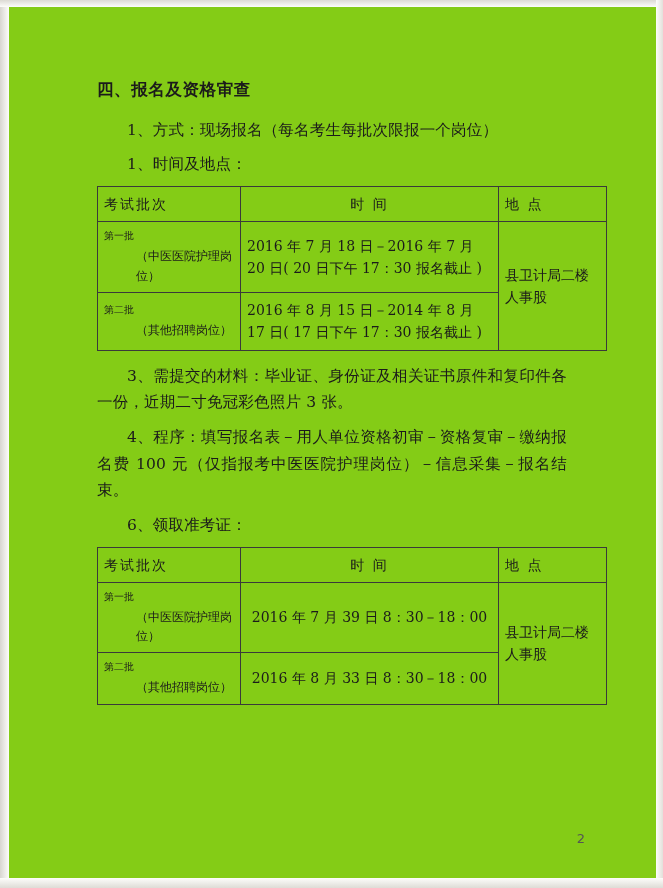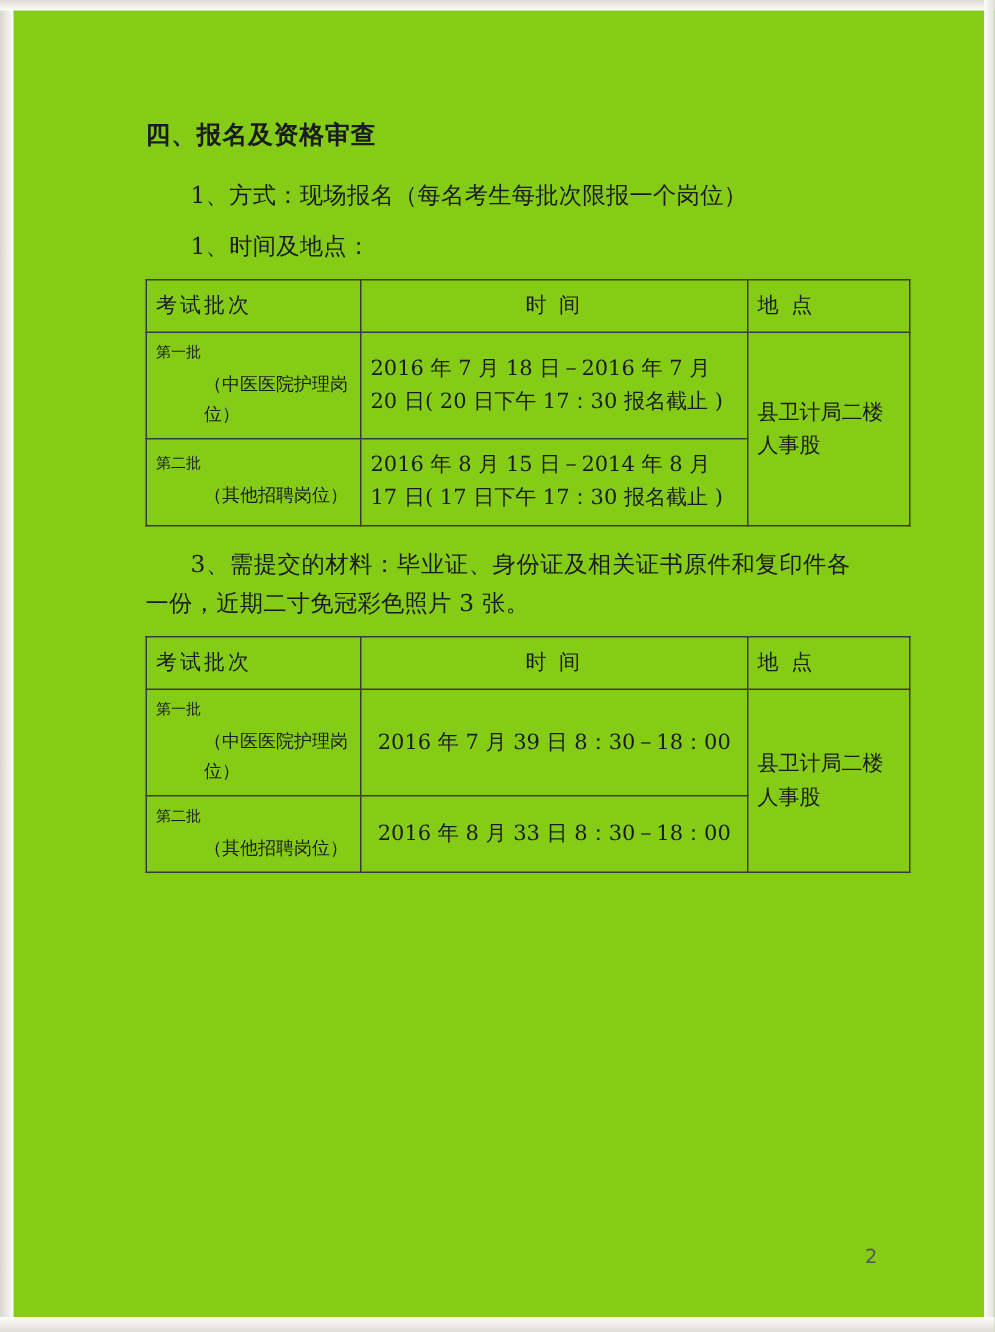--- a/index.html
+++ b/index.html
@@ -157,22 +157,24 @@
             <span class="batch-main">第二批</span>
             <span class="batch-sub">（其他招聘岗位）</span>
           </td>
           <td class="col-time time-cell">2016 年 8 月 15 日－2014 年 8 月 17 日( 17 日下午 17：30 报名截止 )</td>
         </tr>
       </tbody>
     </table>
 
     <p class="para indent">3、需提交的材料：毕业证、身份证及相关证书原件和复印件各一份，近期二寸免冠彩色照片 3 张。</p>
 
-
-
+    <p class="para indent">4、程序：填写报名表－用人单位资格初审－资格复审－缴纳报名费 100 元（仅指报考中医医院护理岗位）－信息采集－报名结束。</p>
+
+
+    <p class="para indent tight">6、领取准考证：</p>
 
     <table class="doc-table table2">
       <tbody>
         <tr>
           <td class="col-batch hdr">考试批次</td>
           <td class="col-time hdr">时 间</td>
           <td class="col-place hdr">地 点</td>
         </tr>
         <tr>
           <td class="col-batch">

